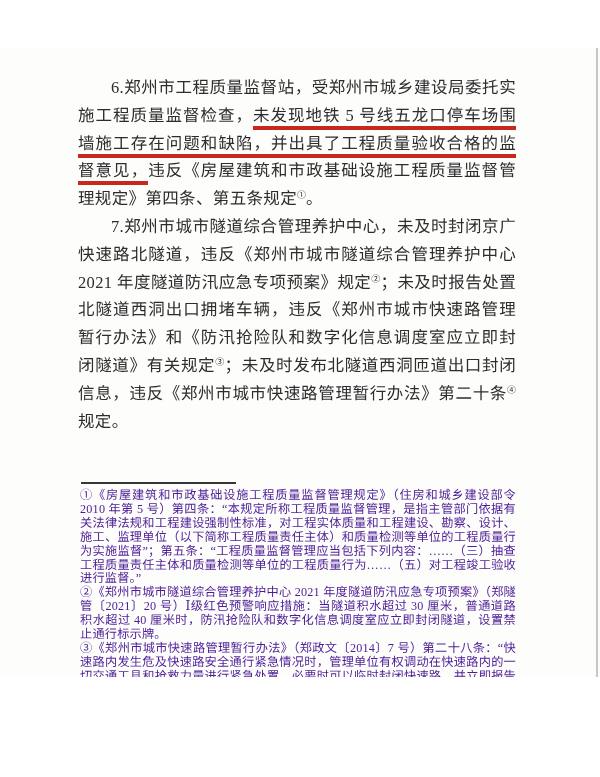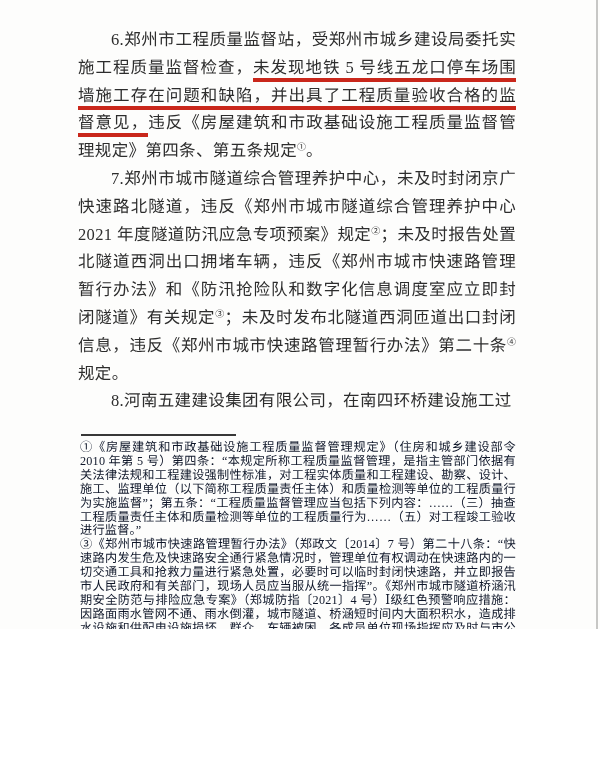--- a/index.html
+++ b/index.html
@@ -6,20 +6,21 @@
   body { width: 600px; height: 777px; background: #ffffff; }
 
   .page {
     position: relative;
     width: 600px;
     height: 629px;
     background: #fdfdfc;
     overflow: hidden;
     font-family: "Liberation Serif", "DejaVu Serif", serif;
     color: #2d2d2d;
+    margin-top: 48px;
   }
 
   .main-text {
     position: absolute;
     left: 78px;
     top: 26px;
     width: 438px;
     font-size: 16.5px;
     line-height: 27.8px;
     letter-spacing: 0.35px;
@@ -50,21 +51,21 @@
 
   .footnotes {
     position: absolute;
     left: 80px;
     top: 441px;
     width: 436px;
     font-size: 12.2px;
     line-height: 13.9px;
     letter-spacing: 0.2px;
     text-align: justify;
-    color: #0f172a;
+    color: #4c1d95;
   }
   .footnotes p { margin: 0; }
 
   .page-number {
     position: absolute;
     left: 0;
     top: 740px;
     width: 600px;
     text-align: center;
     font-size: 12.5px;
@@ -81,26 +82,26 @@
   }
 </style>
 </head>
 <body>
 
 <div class="page">
 
   <div class="main-text">
     <p><span>6.郑州市工程质量监督站，受郑州市城乡建设局委托实施工程质量监督检查，</span><span class="red-underline">未发现地铁 5 号线五龙口停车场围墙施工存在问题和缺陷，并出具了工程质量验收合格的监督意见，</span><span>违反《房屋建筑和市政基础设施工程质量监督管理规定》第四条、第五条规定</span><span class="sup">①</span><span>。</span></p>
     <p><span>7.郑州市城市隧道综合管理养护中心，未及时封闭京广快速路北隧道，违反《郑州市城市隧道综合管理养护中心 2021 年度隧道防汛应急专项预案》规定</span><span class="sup">②</span><span>；未及时报告处置北隧道西洞出口拥堵车辆，违反《郑州市城市快速路管理暂行办法》和《防汛抢险队和数字化信息调度室应立即封闭隧道》有关规定</span><span class="sup">③</span><span>；未及时发布北隧道西洞匝道出口封闭信息，违反《郑州市城市快速路管理暂行办法》第二十条</span><span class="sup">④</span><span>规定。</span></p>
-    <p><span>8.河南五建建设集团有限公司，在南四环桥建设施工过</span></p>
   </div>
 
   <div class="footnote-sep"></div>
 
   <div class="footnotes">
     <p><span>①</span><span>《房屋建筑和市政基础设施工程质量监督管理规定》（住房和城乡建设部令 2010 年第 5 号）第四条：“本规定所称工程质量监督管理，是指主管部门依据有关法律法规和工程建设强制性标准，对工程实体质量和工程建设、勘察、设计、施工、监理单位（以下简称工程质量责任主体）和质量检测等单位的工程质量行为实施监督”；第五条：“工程质量监督管理应当包括下列内容：……（三）抽查工程质量责任主体和质量检测等单位的工程质量行为……（五）对工程竣工验收进行监督。”</span></p>
+    <p><span>②</span><span>《郑州市城市隧道综合管理养护中心 2021 年度隧道防汛应急专项预案》（郑隧管〔2021〕20 号）Ⅰ级红色预警响应措施：当隧道积水超过 30 厘米，普通道路积水超过 40 厘米时，防汛抢险队和数字化信息调度室应立即封闭隧道，设置禁止通行标示牌。</span></p>
     <p><span>③</span><span>《郑州市城市快速路管理暂行办法》（郑政文〔2014〕7 号）第二十八条：“快速路内发生危及快速路安全通行紧急情况时，管理单位有权调动在快速路内的一切交通工具和抢救力量进行紧急处置，必要时可以临时封闭快速路，并立即报告市人民政府和有关部门，现场人员应当服从统一指挥”。《郑州市城市隧道桥涵汛期安全防范与排险应急专案》（郑城防指〔2021〕4 号）Ⅰ级红色预警响应措施：因路面雨水管网不通、雨水倒灌，城市隧道、桥涵短时间内大面积积水，造成排水设施和供配电设施损坏，群众、车辆被困，各成员单位现场指挥应及时与市公安交警部门取得联系，采取道路封闭等交通管制措施。组织体系：成立应急指挥领导小组，成员：市城建局……郑州市城市隧道综合管理养护中心。</span></p>
   </div>
 
 
   <div class="scan-edge"></div>
 
 </div>
 
 </body></html>

